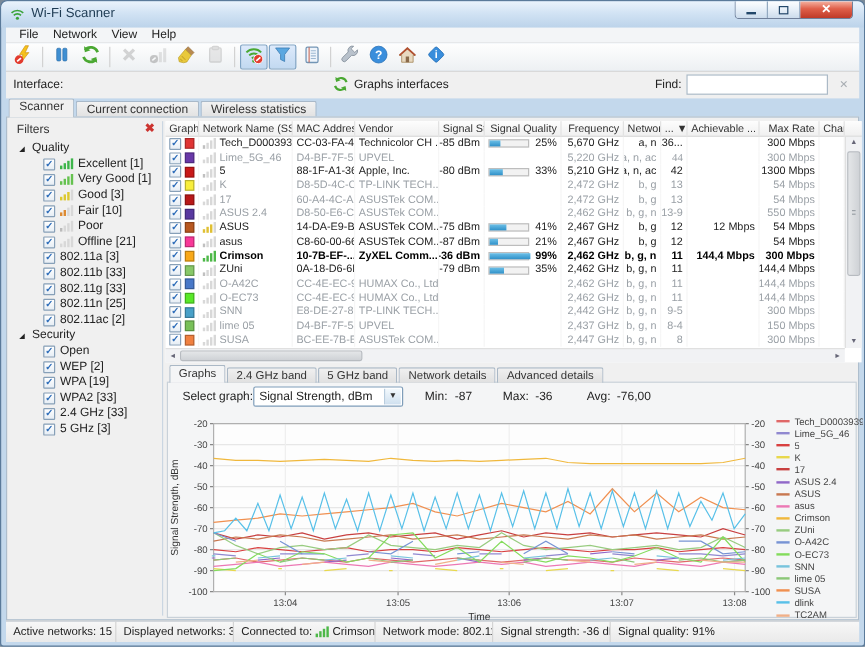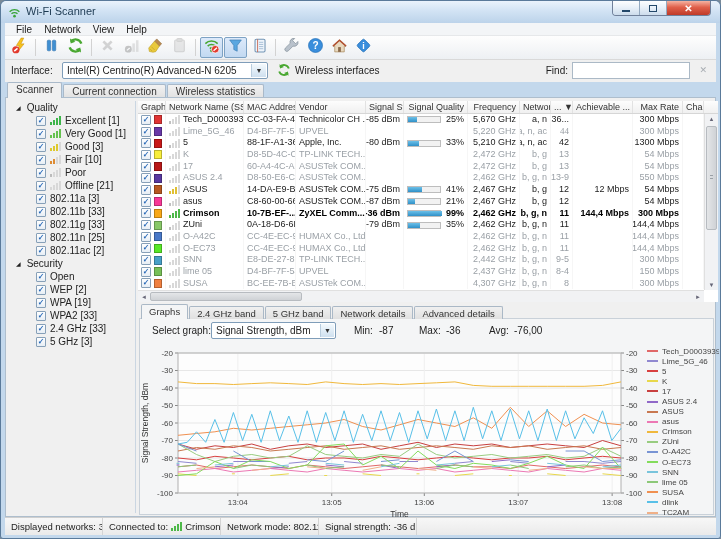--- a/index.html
+++ b/index.html
@@ -221,44 +221,44 @@
       <div class="tbtn">
         <span><svg viewBox="0 0 16 16" width="17" height="17">
             <rect x="3.4" y="3.4" width="9.2" height="9.2" rx="1.5" transform="rotate(45 8 8)" fill="#3a8edc" stroke="#1f6cb4" stroke-width=".6"></rect>
             <text x="8" y="11" font-size="8.5" font-weight="bold" fill="#fff" text-anchor="middle" font-family="Liberation Sans, sans-serif">i</text>
           </svg></span>
       </div>
     </div>
 
   <div class="ifrow">
     <span class="if-label">Interface:</span>
-    <div class="combo">
-      <span>Intel(R) Centrino(R) Advanced-N 6205</span>
-      <span class="arr">▼</span>
-    </div>
     <span class="refresh-ic"><svg width="14" height="14" viewBox="0 0 16 16" fill="none">
           <path d="M13.5 6.2A5.7 5.7 0 0 0 3.6 4.5" stroke="#4aa832" stroke-width="2.1"></path>
           <path d="M2.8 1.4l.7 4.8 4.4-1.7z" fill="#4aa832"></path>
           <path d="M2.5 9.8a5.7 5.7 0 0 0 9.9 1.7" stroke="#4aa832" stroke-width="2.1"></path>
           <path d="M13.2 14.6l-.7-4.8-4.4 1.7z" fill="#4aa832"></path>
         </svg></span>
-    <span class="refresh-lbl">Wireless interfaces</span>
+    <span class="refresh-lbl">Graphs interfaces</span>
     <span class="find-lbl">Find:</span>
     <input class="find" value="" style="">
     <span class="find-x">✕</span>
   </div>
 
   <div class="maintabs" id="maintabs">
       <span class="mtab act">Scanner</span>
       <span class="mtab">Current connection</span>
       <span class="mtab">Wireless statistics</span>
     </div>
   <div class="tabframe"></div>
 
   <div class="filters">
+    <div class="fhead">
+      <span>Filters</span>
+      <span class="fclose">✖</span>
+    </div>
     <div id="ftree">
         <div class="frow fsec">
           <span class="exp">◢</span>
           <span>Quality</span>
         </div>
         <div class="frow fitem">
           <span class="cb">✓</span>
           <span class="sig">
             <b style="height: 3px; background: rgb(61, 181, 74);"></b>
             <b style="height: 5px; background: rgb(61, 181, 74);"></b>
@@ -775,21 +775,21 @@
               <b style="height: 5px; background: rgb(216, 216, 216);"></b>
               <b style="height: 7px; background: rgb(216, 216, 216);"></b>
               <b style="height: 9px; background: rgb(216, 216, 216);"></b>
             </span>
             <span style="margin-left: 3px;">SUSA</span>
           </div>
           <div class="td" style="width: 52px;">BC-EE-7B-E5...</div>
           <div class="td" style="width: 70px;">ASUSTek COM...</div>
           <div class="td r" style="width: 38px;"></div>
           <div class="td qcell" style="width: 64px;"></div>
-          <div class="td r" style="width: 52px;">4,307 GHz</div>
+          <div class="td r" style="width: 52px;">2,447 GHz</div>
           <div class="td r" style="width: 31px;">b, g, n</div>
           <div class="td r" style="width: 22px;">8</div>
           <div class="td r" style="width: 60px;"></div>
           <div class="td r" style="width: 50px;">300 Mbps</div>
           <div class="td" style="width: 21px;"></div>
         </div>
       </div>
     <div class="vscroll">
       <span class="sbtn" style="top:2px;left:0;right:0">▲</span>
       <div class="thumbv">
@@ -1026,33 +1026,39 @@
         <span class="ldash" style="background: rgb(88, 192, 232);"></span>
         <span class="llbl">dlink</span>
       </div>
       <div class="litem">
         <span class="ldash" style="background: rgb(240, 176, 136);"></span>
         <span class="llbl">TC2AM</span>
       </div>
     </div>
 
   <div class="statusbar" id="statusbar">
+      <div class="sseg" style="width: 92px;">
+        <span>Active networks: 15</span>
+      </div>
       <div class="sseg" style="width: 98px;">
         <span>Displayed networks: 36</span>
       </div>
       <div class="sseg" style="width: 118px;">
         <span>Connected to:</span>
         <span class="sig">
           <b style="height: 3px; background: rgb(77, 184, 72);"></b>
           <b style="height: 5px; background: rgb(77, 184, 72);"></b>
           <b style="height: 7px; background: rgb(77, 184, 72);"></b>
           <b style="height: 9px; background: rgb(77, 184, 72);"></b>
         </span>
         <span>Crimson</span>
       </div>
       <div class="sseg" style="width: 98px;">
         <span>Network mode: 802.11n</span>
       </div>
       <div class="sseg" style="width: 98px;">
         <span>Signal strength: -36 dBm</span>
       </div>
+      <div class="sseg" style="flex: 1 1 0%; border-right: none;">
+        <span>Signal quality: 91%</span>
+      </div>
     </div>
 </div>
 
 </body></html>

